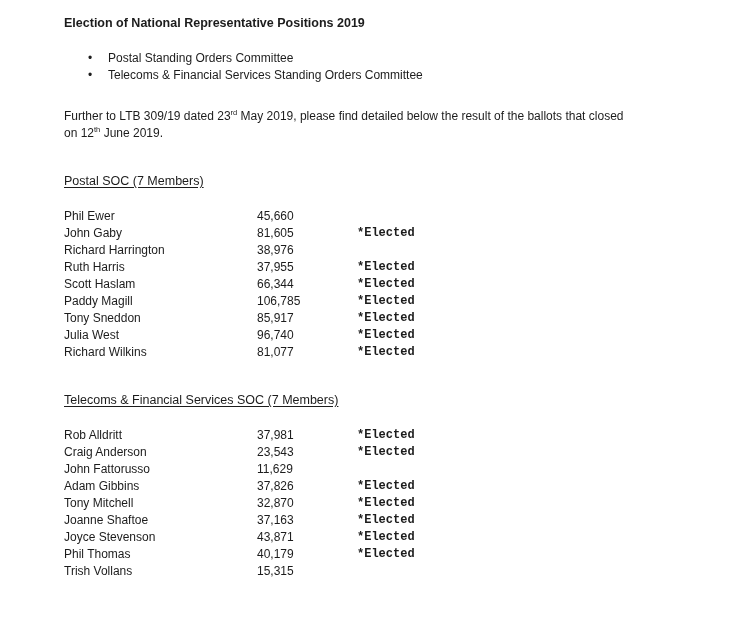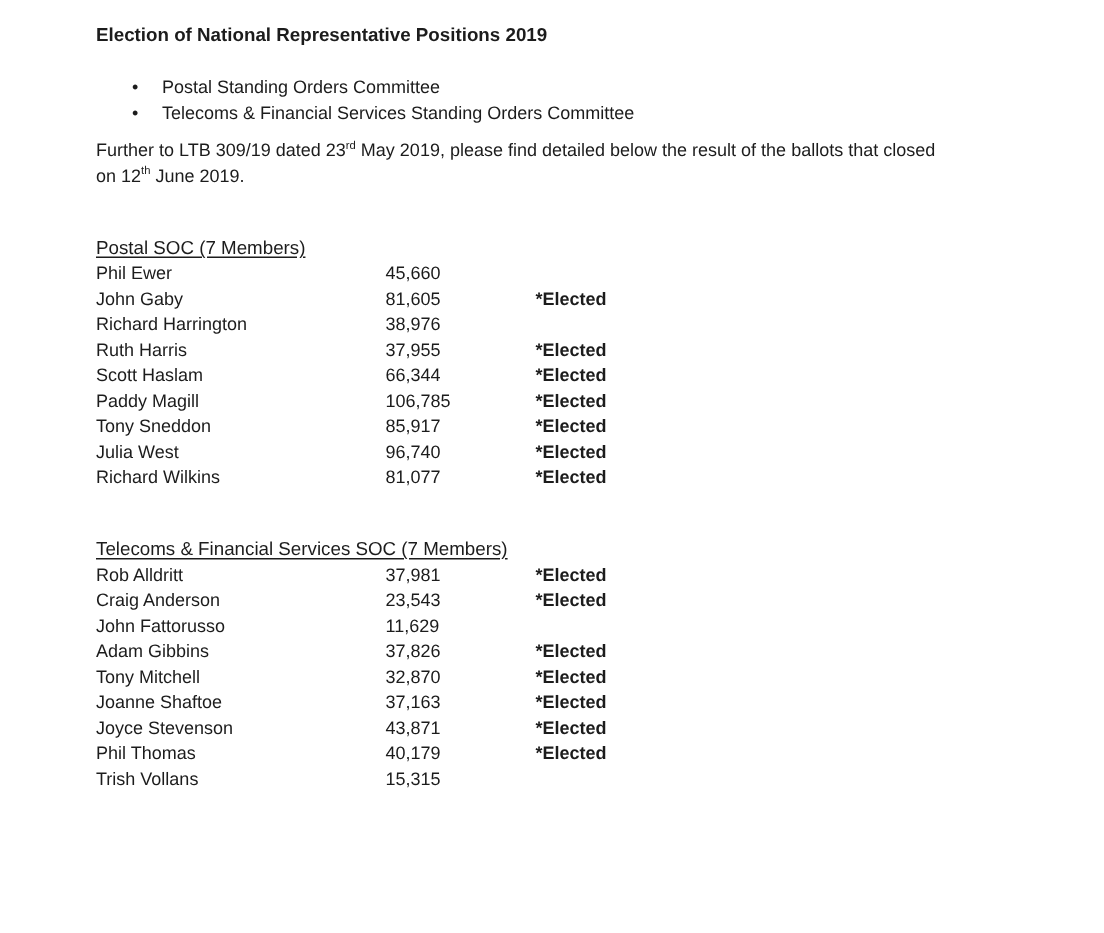--- a/index.html
+++ b/index.html
@@ -33,43 +33,45 @@
   ul.committees li {
     position: relative;
     padding-left: 44px;
   }
   ul.committees li .bullet-dot {
     position: absolute;
     left: 24px;
     top: 0;
   }
   .intro {
-    margin: 8px 0 0 0;
+    margin: 24px 0 0 0;
   }
   sup {
     font-size: 7.5px;
     line-height: 0;
     vertical-align: super;
   }
   .section-heading {
     margin: 31px 0 0 0;
     font-weight: normal;
     font-size: 12.5px;
     text-decoration: underline;
     text-underline-offset: 2px;
   }
   .result-rows {
+    margin-top: 18px;
   }
   .result-row {
     display: grid;
     grid-template-columns: 193px 100px 1fr;
     line-height: 17px;
   }
   .elected {
     font-weight: bold;
+    font-family: Liberation Mono, monospace;
   }
 </style>
 </head>
 <body>
 
 <div class="page">
 
   <h1 class="doc-title">Election of National Representative Positions 2019</h1>
 
   <ul class="committees">

